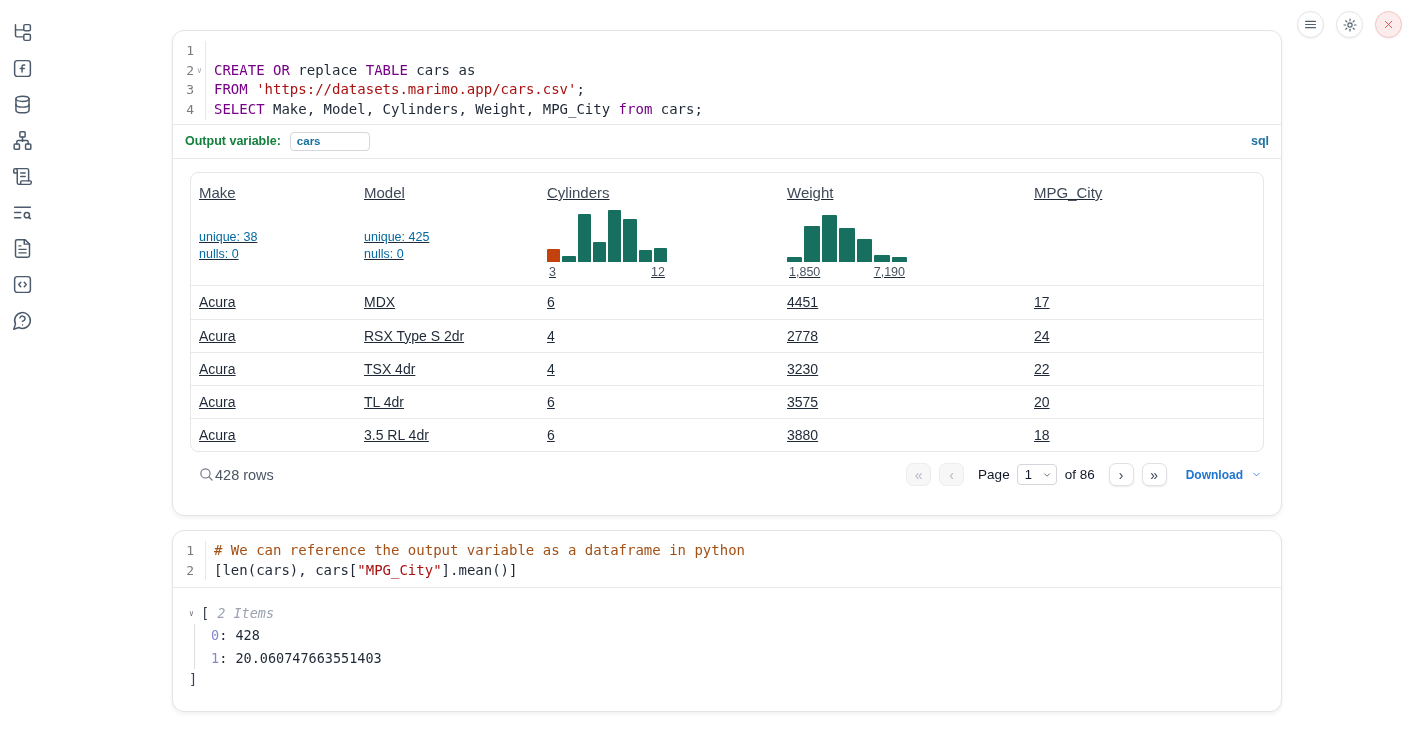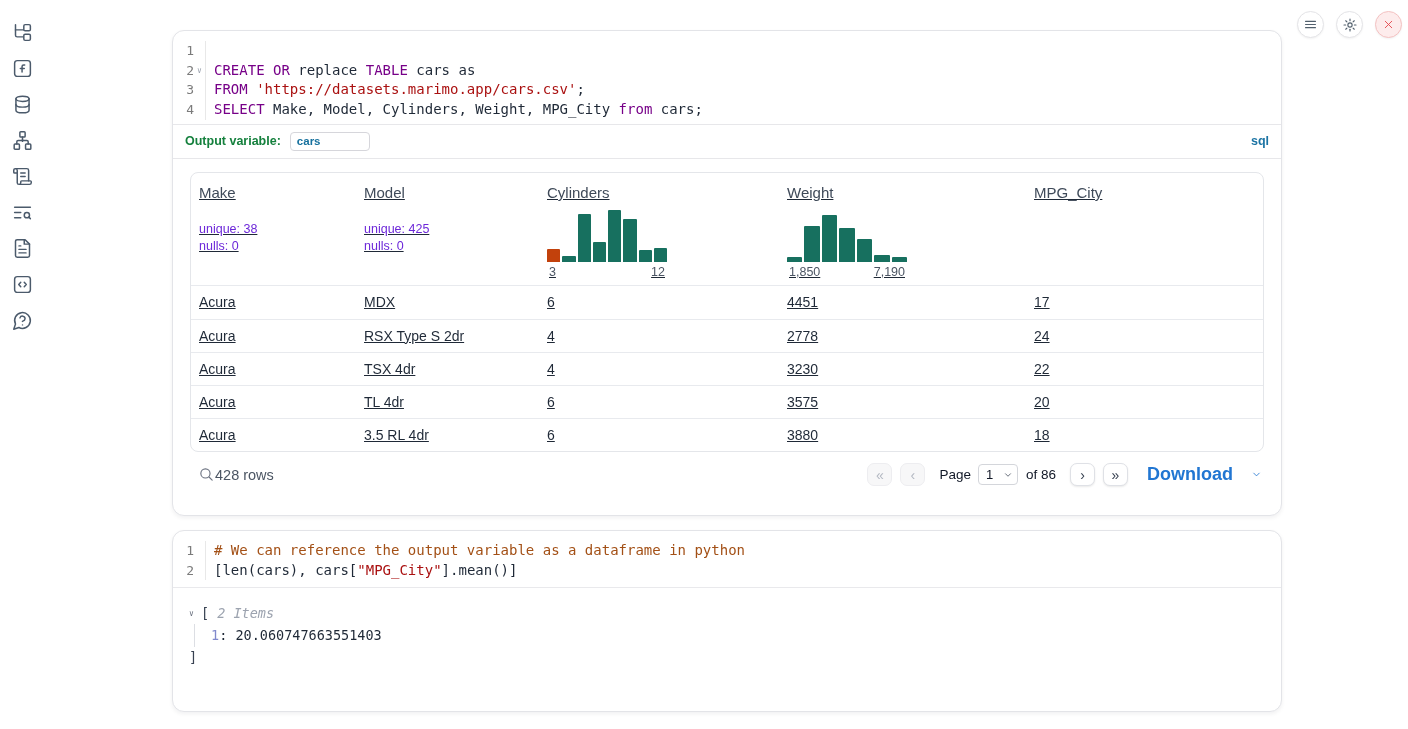--- a/index.html
+++ b/index.html
@@ -45,21 +45,21 @@
   .ov-label{font-size:12.5px;font-weight:700;color:#15803d;}
   .ov-input{margin-left:9px;width:80px;height:19px;border:1px solid #d6d6db;border-radius:4px;font-size:11.5px;font-weight:700;color:#16719e;padding:0 6px;font-family:"Liberation Sans",sans-serif;outline:none;background:#fff;}
   .lang-badge{margin-left:auto;font-size:12.5px;font-weight:700;color:#1c74a4;}
 
   
   .output-area{padding:13px 17px 0;}
   .dtable{border:1px solid #e4e6ea;border-radius:8px;overflow:hidden;text-decoration:underline;}
   .thead{display:grid;grid-template-columns:165px 183px 240px 247px 1fr;border-bottom:1px solid #e8eaee;}
   .th{padding:11px 8px 6px;cursor:pointer;}
   .th-label{font-size:15px;color:#3f4a59;}
-  .th-stats{margin-top:20px;font-size:12.5px;color:#6d28d9;line-height:17px;}
+  .th-stats{margin-top:28px;font-size:12.5px;color:#0369a1;line-height:17px;}
   .hist{margin-top:9px;width:120px;}
   .hist-bars{height:52px;display:flex;align-items:flex-end;gap:2px;}
   .hist-bar{flex:1;background:#17705f;border-radius:1px 1px 0 0;}
   .hist-labels{display:flex;justify-content:space-between;font-size:12.5px;color:#4b5563;margin-top:3px;padding:0 2px;}
   .tbody .trow{display:grid;grid-template-columns:165px 183px 240px 247px 1fr;height:33px;align-items:center;}
   .tbody .trow + .trow{border-top:1px solid #e8eaee;}
   .tcell{font-size:14px;color:#1f2937;padding-left:8px;white-space:nowrap;overflow:hidden;}
 
   
   .table-footer{height:46px;display:flex;align-items:center;padding:0 2px;}
@@ -69,21 +69,21 @@
   .pager{margin-left:auto;display:flex;align-items:center;}
   .pg-btn{width:25px;height:23px;border-radius:7px;display:flex;align-items:center;justify-content:center;font-size:14px;cursor:pointer;line-height:1;}
   .pg-btn.disabled{background:#f7f7f8;border:1px solid #ededf0;color:#b3b8c2;}
   .pg-btn.enabled{background:#fff;border:1px solid #dfe1e6;box-shadow:0 1px 2px rgba(0,0,0,.09);color:#374151;}
   .pg-btn + .pg-btn{margin-left:8px;}
   .page-label{font-size:13.5px;color:#111827;margin:0 7px 0 14px;text-align:center;}
   .page-select{width:40px;height:21px;border:1px solid #d4d6db;border-radius:4px;display:flex;align-items:center;justify-content:space-between;padding:0 4px 0 7px;font-size:13px;color:#111827;cursor:pointer;background:#fff;}
   .page-select svg, .download svg{stroke:currentColor;fill:none;stroke-width:1.8;stroke-linecap:round;stroke-linejoin:round;}
   .page-select svg{color:#374151;}
   .of-label{font-size:13.5px;color:#111827;margin:0 14px 0 8px;}
-  .download{margin-left:19px;display:flex;align-items:center;gap:18px;color:#2176d2;font-size:18px;font-weight:600;cursor:pointer;}
+  .download{margin-left:19px;display:flex;align-items:center;gap:8px;color:#2176d2;font-size:12px;font-weight:600;cursor:pointer;}
 
   
   .py-output{padding:15px 16px 0;font-family:"DejaVu Sans Mono", monospace;font-size:13.5px;color:#1f2937;}
   .tree-row1{display:flex;align-items:center;line-height:21px;}
   .tree-chevron{font-size:8px;color:#6b7280;width:12px;cursor:pointer;}
   .tree-bracket{color:#374151;}
   .tree-count{color:#9ca3af;font-style:italic;margin-left:8px;}
   .tree-items{margin-left:5px;border-left:1px solid #dcdee3;padding-left:16px;}
   .tree-item{line-height:22.5px;}
   .tree-key{color:#8189cc;}
@@ -405,20 +405,23 @@
     </div>
 
   <div class="py-output">
     <div class="tree-row1">
       <span class="tree-chevron">∨</span>
       <span class="tree-bracket">[</span>
       <span class="tree-count">2 Items</span>
     </div>
     <div class="tree-items">
 
+        <div class="tree-item">
+          <span class="tree-key">0</span><span>: </span><span>428</span>
+        </div>
 
         <div class="tree-item">
           <span class="tree-key">1</span><span>: </span><span>20.060747663551403</span>
         </div>
       </div>
     <div class="tree-close">]</div>
   </div>
 </div>
 
 </body></html>

